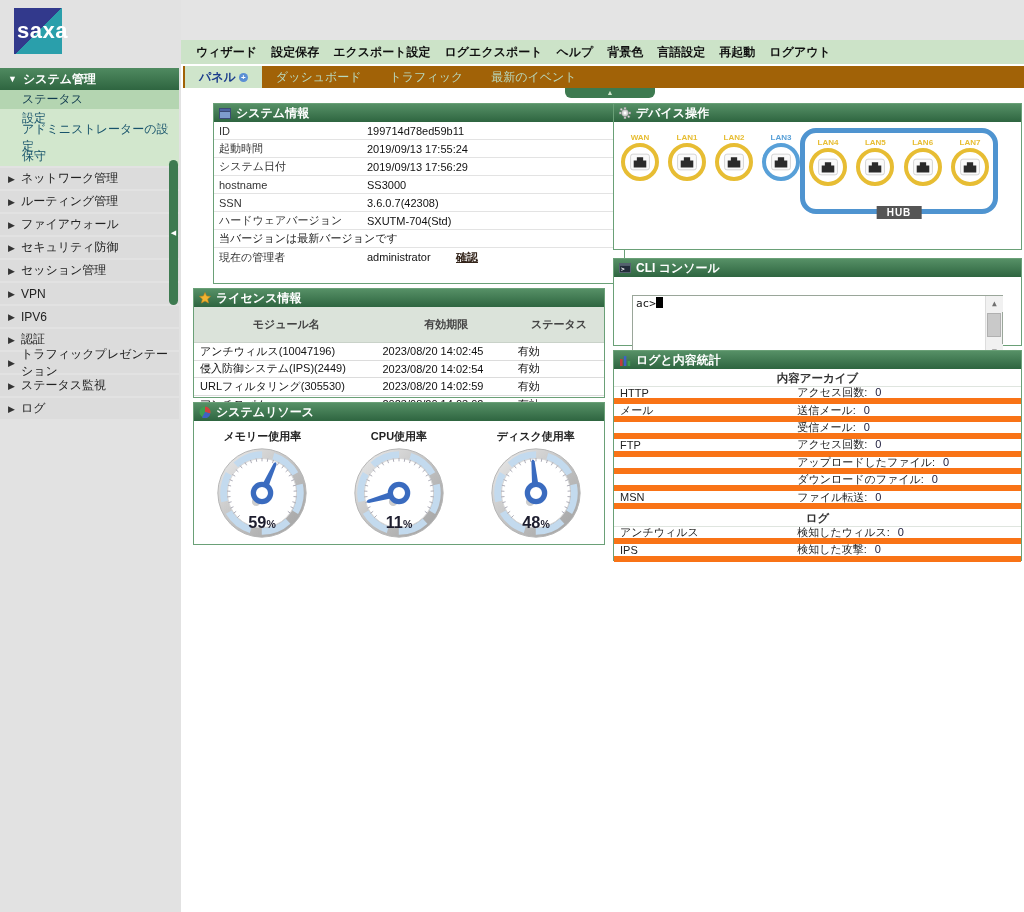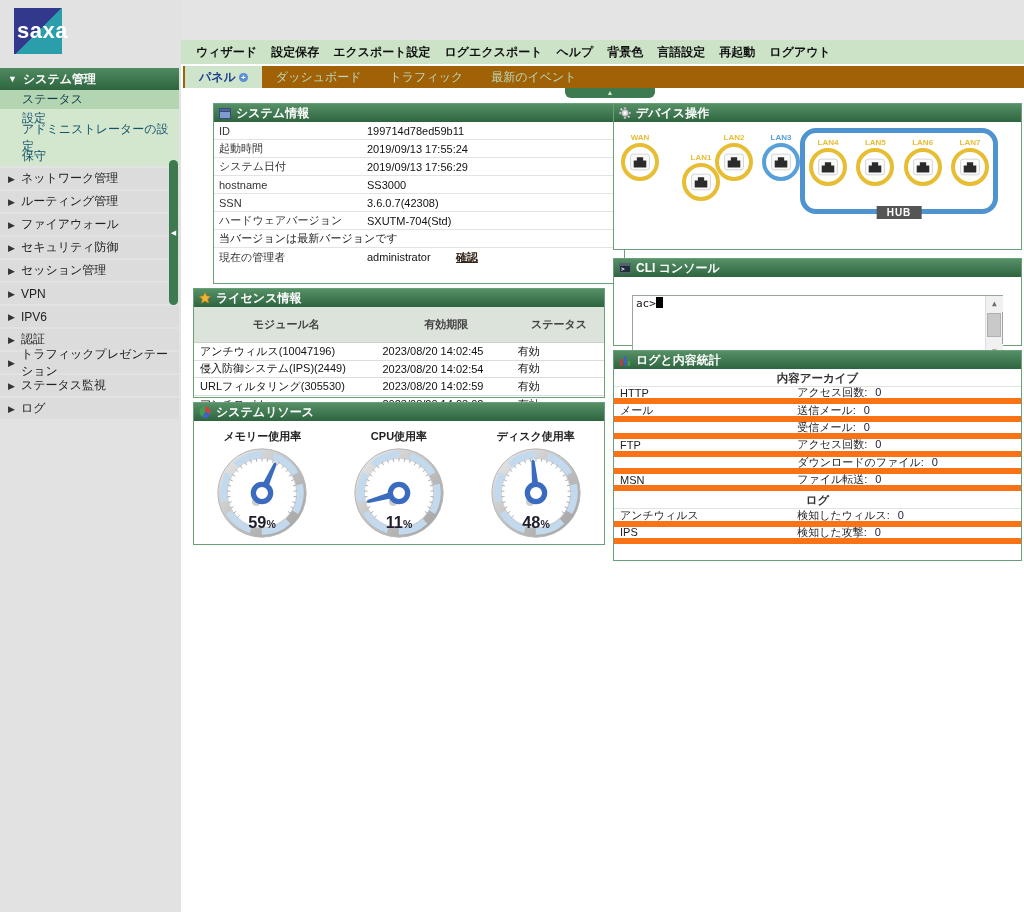--- a/index.html
+++ b/index.html
@@ -455,21 +455,21 @@
     <div class="dev-body" id="dev-body">
         <div class="port abs" style="left: 3px;">
           <div class="port-label" style="color: rgb(231, 189, 51);">WAN</div>
           <div class="port-circle" style="border-color: rgb(231, 189, 51);">
             <svg width="22" height="20" viewBox="0 0 28 24">
               <rect x="2" y="2" width="24" height="20" rx="3" fill="#fafafa" stroke="#c9c9c9"></rect>
               <path d="M6 19 V10 h4 V6 h8 v4 h4 v9 Z" fill="#2b2b2b"></path>
             </svg>
           </div>
         </div>
-        <div class="port abs" style="left: 64px; margin-top: 20px;">
+        <div class="port abs" style="left: 50px;">
           <div class="port-label" style="color: rgb(231, 189, 51);">LAN1</div>
           <div class="port-circle" style="border-color: rgb(231, 189, 51);">
             <svg width="22" height="20" viewBox="0 0 28 24">
               <rect x="2" y="2" width="24" height="20" rx="3" fill="#fafafa" stroke="#c9c9c9"></rect>
               <path d="M6 19 V10 h4 V6 h8 v4 h4 v9 Z" fill="#2b2b2b"></path>
             </svg>
           </div>
         </div>
         <div class="port abs" style="left: 97px;">
           <div class="port-label" style="color: rgb(231, 189, 51);">LAN2</div>
@@ -576,20 +576,24 @@
         <div class="ls-row">
           <div class="ls-name"></div>
           <div class="ls-stat"><span>受信メール:</span><span class="ls-val">0</span></div>
         </div>
         <div class="ls-row">
           <div class="ls-name">FTP</div>
           <div class="ls-stat"><span>アクセス回数:</span><span class="ls-val">0</span></div>
         </div>
         <div class="ls-row">
           <div class="ls-name"></div>
+          <div class="ls-stat"><span>アップロードしたファイル:</span><span class="ls-val">0</span></div>
+        </div>
+        <div class="ls-row">
+          <div class="ls-name"></div>
           <div class="ls-stat"><span>ダウンロードのファイル:</span><span class="ls-val">0</span></div>
         </div>
         <div class="ls-row">
           <div class="ls-name">MSN</div>
           <div class="ls-stat"><span>ファイル転送:</span><span class="ls-val">0</span></div>
         </div>
         <div class="ls-section">ログ</div>
         <div class="ls-row">
           <div class="ls-name">アンチウィルス</div>
           <div class="ls-stat"><span>検知したウィルス:</span><span class="ls-val">0</span></div>

